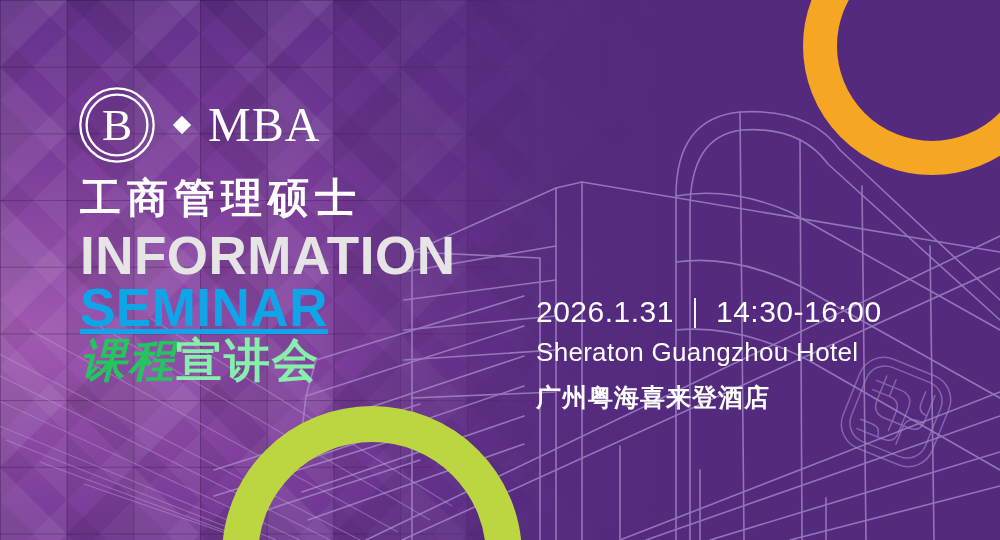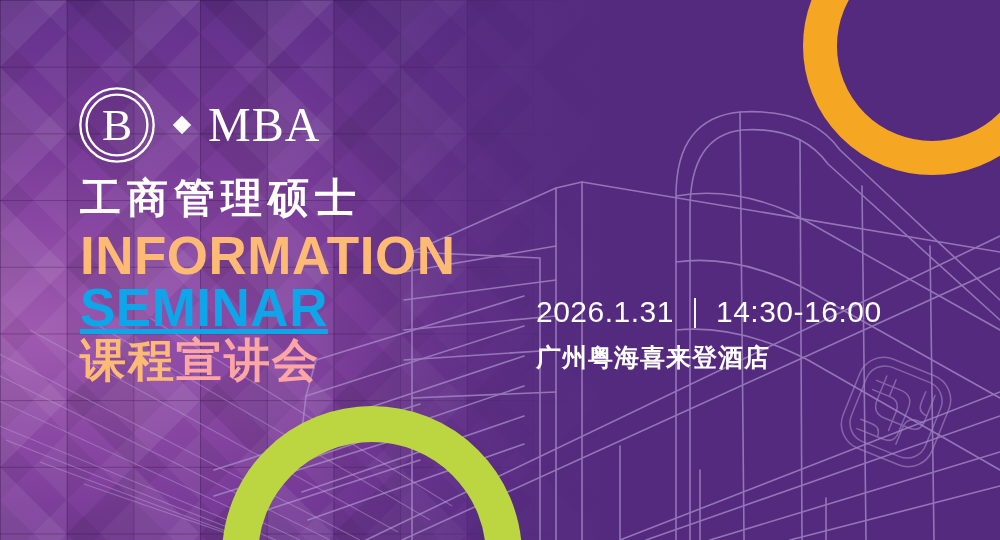--- a/index.html
+++ b/index.html
@@ -94,33 +94,33 @@
     left: 80px; top: 230px;
     line-height: 0.98;
     white-space: nowrap;
   }
   .hl-line {
     font-size: 53px;
     font-weight: 700;
     letter-spacing: 0.5px;
     display: block;
   }
-  .hl-orange { color: #fdba74; }
+  .hl-orange { color: #e5e5e5; }
   .hl-green  { color: #0ea5e9; text-decoration: underline; }
 
   .hl-cn {
     display: block;
     font-size: 46px;
     font-weight: 700;
     letter-spacing: 2px;
     margin-top: 4px;
     white-space: nowrap;
   }
-  .hl-cn .seg-orange { color: #fdba74; }
-  .hl-cn .seg-green  { color: #fca5a5; }
+  .hl-cn .seg-orange { color: #22c55e; font-style: italic; }
+  .hl-cn .seg-green  { color: #86efac; }
 
   .details {
     position: absolute;
     left: 536px; top: 296px;
     color: #ffffff;
   }
   .detail-top {
     display: flex;
     align-items: flex-end;
     font-size: 30px;
@@ -274,17 +274,18 @@
       <span class="hl-line hl-green">SEMINAR</span>
       <span class="hl-cn"><span class="seg-orange">课程</span><span class="seg-green">宣讲会</span></span>
     </div>
 
     <div class="details">
       <div class="detail-top">
         <span>2026.1.31</span>
         <span class="detail-sep"></span>
         <span>14:30-16:00</span>
       </div>
+      <div class="detail-en">Sheraton Guangzhou Hotel</div>
       <div class="detail-cn">广州粤海喜来登酒店</div>
     </div>
 
   </div>
 </div>
 
 </body></html>

